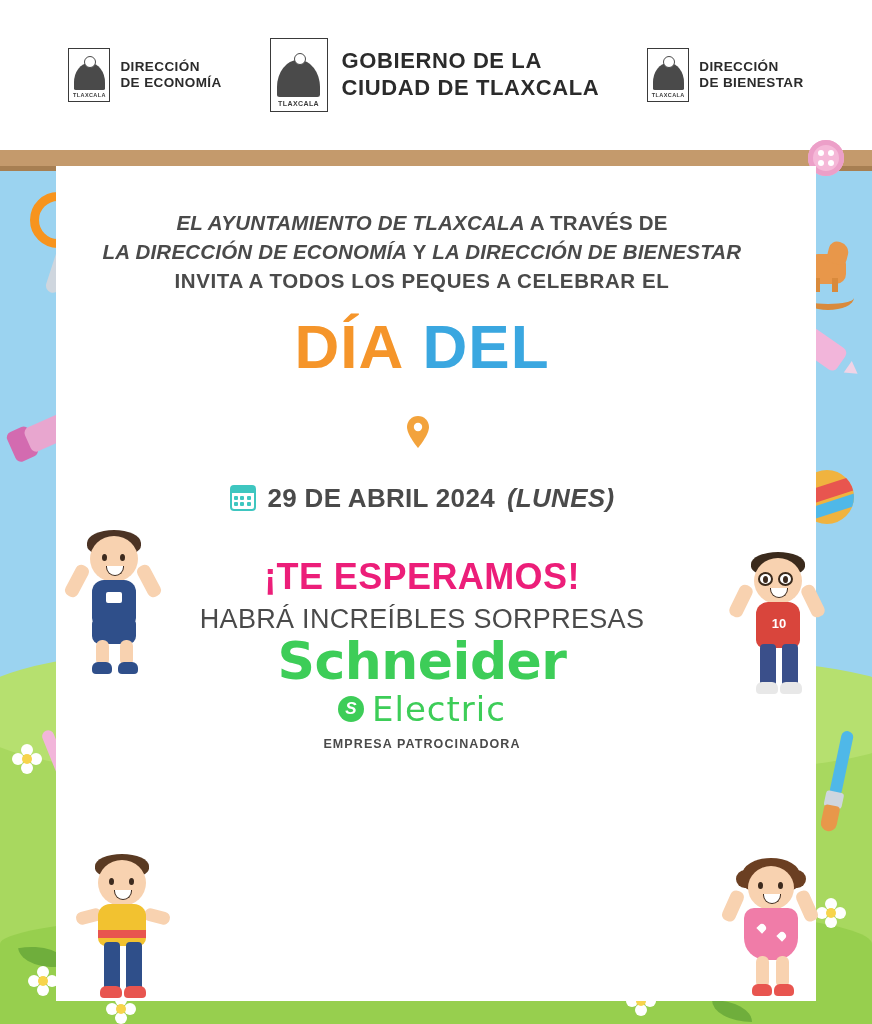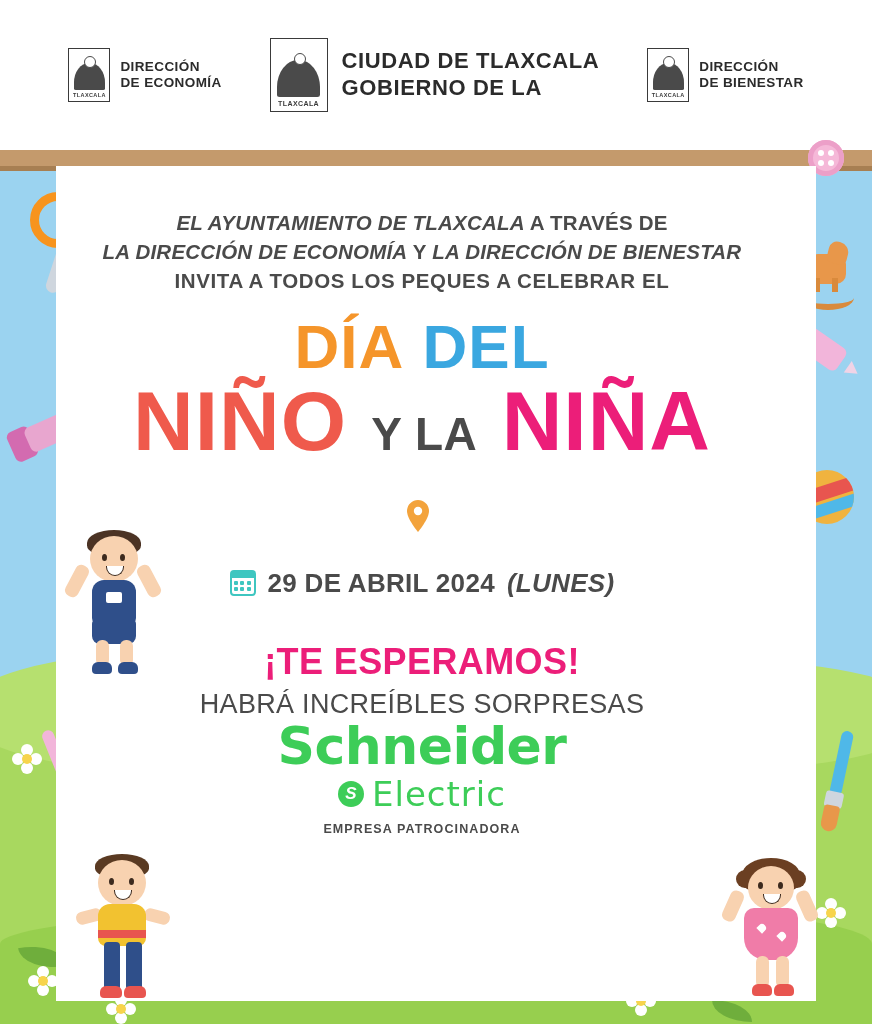--- a/index.html
+++ b/index.html
@@ -734,22 +734,22 @@
           <div>DE ECONOMÍA</div>
         </div>
       </div>
 
       <div class="org center">
         <div class="crest big">
           <div class="hill"></div>
           <div class="band">TLAXCALA</div>
         </div>
         <div class="org-label big">
+          <div>GOBIERNO DE LA</div>
           <div>CIUDAD DE TLAXCALA</div>
-          <div>GOBIERNO DE LA</div>
         </div>
       </div>
 
       <div class="org">
         <div class="crest small">
           <div class="hill"></div>
           <div class="band">TLAXCALA</div>
         </div>
         <div class="org-label small">
           <div>DIRECCIÓN</div>
@@ -887,20 +887,39 @@
       <div class="mouth"></div>
     <div class="torso"></div>
       <div class="badge"></div>
       <div class="short"></div>
     <div class="leg l"></div>
       <div class="leg r"></div>
     <div class="shoe l"></div>
       <div class="shoe r"></div>
   </div>
 
+  <div class="kid kid2">
+    <div class="arm l"></div>
+      <div class="arm r"></div>
+    <div class="hair"></div>
+      <div class="head"></div>
+    <div class="glasses">
+        <i class="l"></i>
+        <i class="r"></i>
+      </div>
+    <div class="eye l"></div>
+      <div class="eye r"></div>
+      <div class="mouth"></div>
+    <div class="torso"></div>
+    <div class="num">10</div>
+    <div class="leg l"></div>
+      <div class="leg r"></div>
+    <div class="shoe l"></div>
+      <div class="shoe r"></div>
+  </div>
 
   <div class="kid kid3">
     <div class="arm l"></div>
       <div class="arm r"></div>
     <div class="hair"></div>
       <div class="head"></div>
     <div class="eye l"></div>
       <div class="eye r"></div>
       <div class="mouth"></div>
     <div class="torso"></div>
@@ -939,23 +958,20 @@
       <div>
         <span class="it">LA DIRECCIÓN DE ECONOMÍA</span><span> Y </span><span class="it">LA DIRECCIÓN DE BIENESTAR</span>
       </div>
       <div class="l3">INVITA A TODOS LOS PEQUES A CELEBRAR EL</div>
     </div>
 
     <div class="title-wrap">
       <div class="title-1">
         <span class="c-orange">DÍA</span><span>&nbsp;</span><span class="c-blue">DEL</span>
       </div>
-      <div class="title-2">
-        <span class="c-red">NIÑO</span><span>&nbsp;</span><span class="ylab">Y LA</span><span>&nbsp;</span><span class="c-pink">NIÑA</span>
-      </div>
     </div>
 
     <div class="venue">
       <div>
         <span class="pin">
           <svg width="26" height="34" viewBox="0 0 26 34" xmlns="http://www.w3.org/2000/svg">
             <path d="M13 1C6.9 1 2 5.9 2 12c0 8 11 21 11 21s11-13 11-21C24 5.9 19.1 1 13 1z" fill="#f3a33c"></path>
             <circle cx="13" cy="12" r="4.2" fill="#ffffff"></circle>
           </svg>
         </span>

